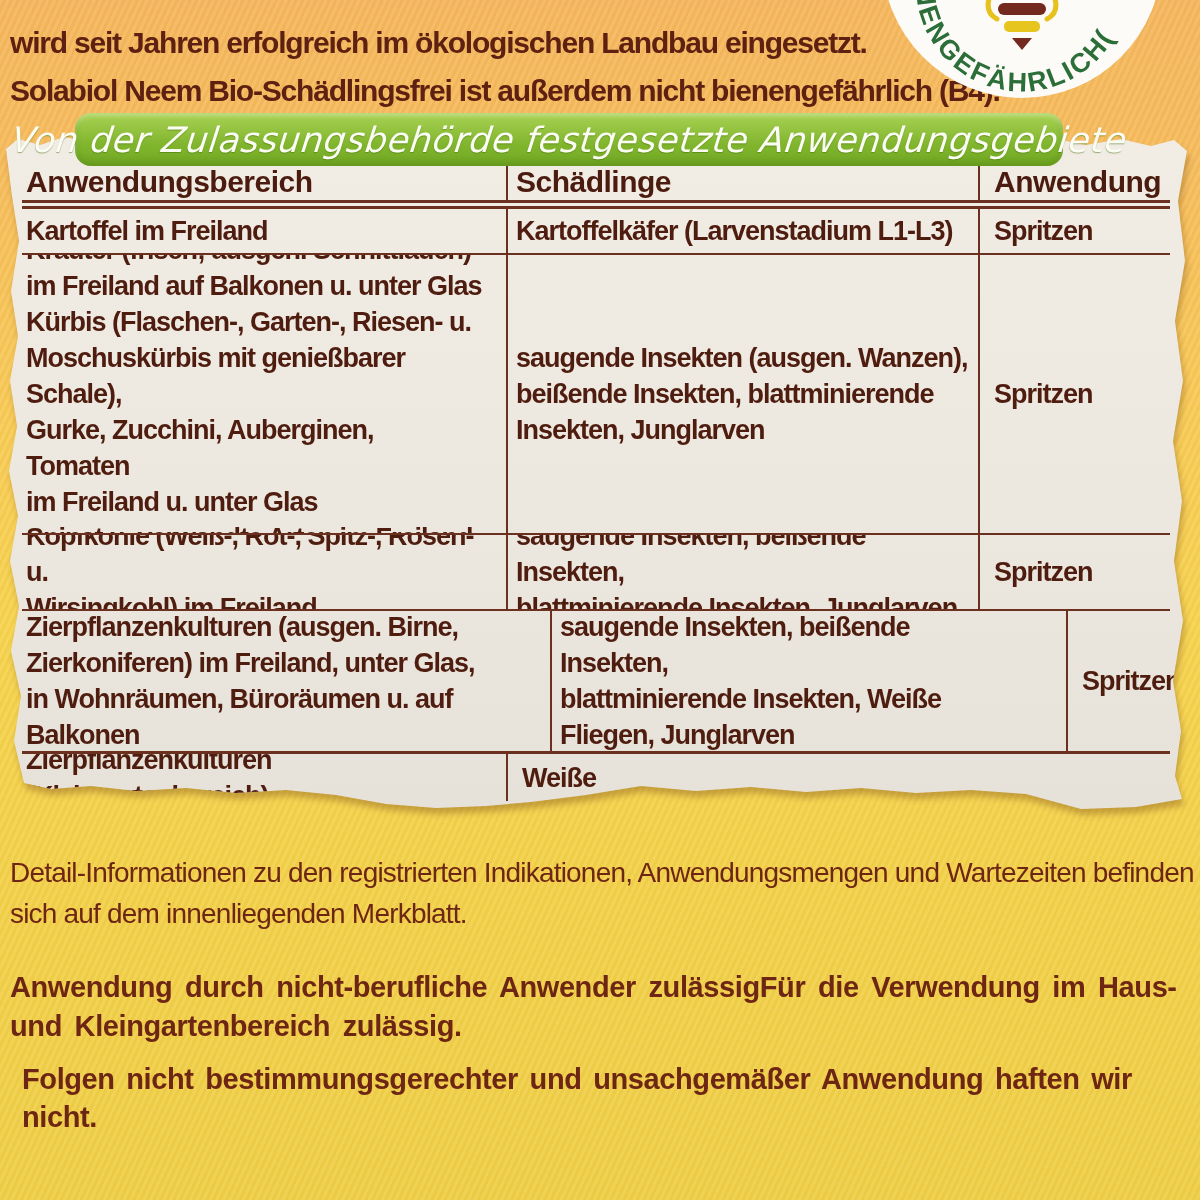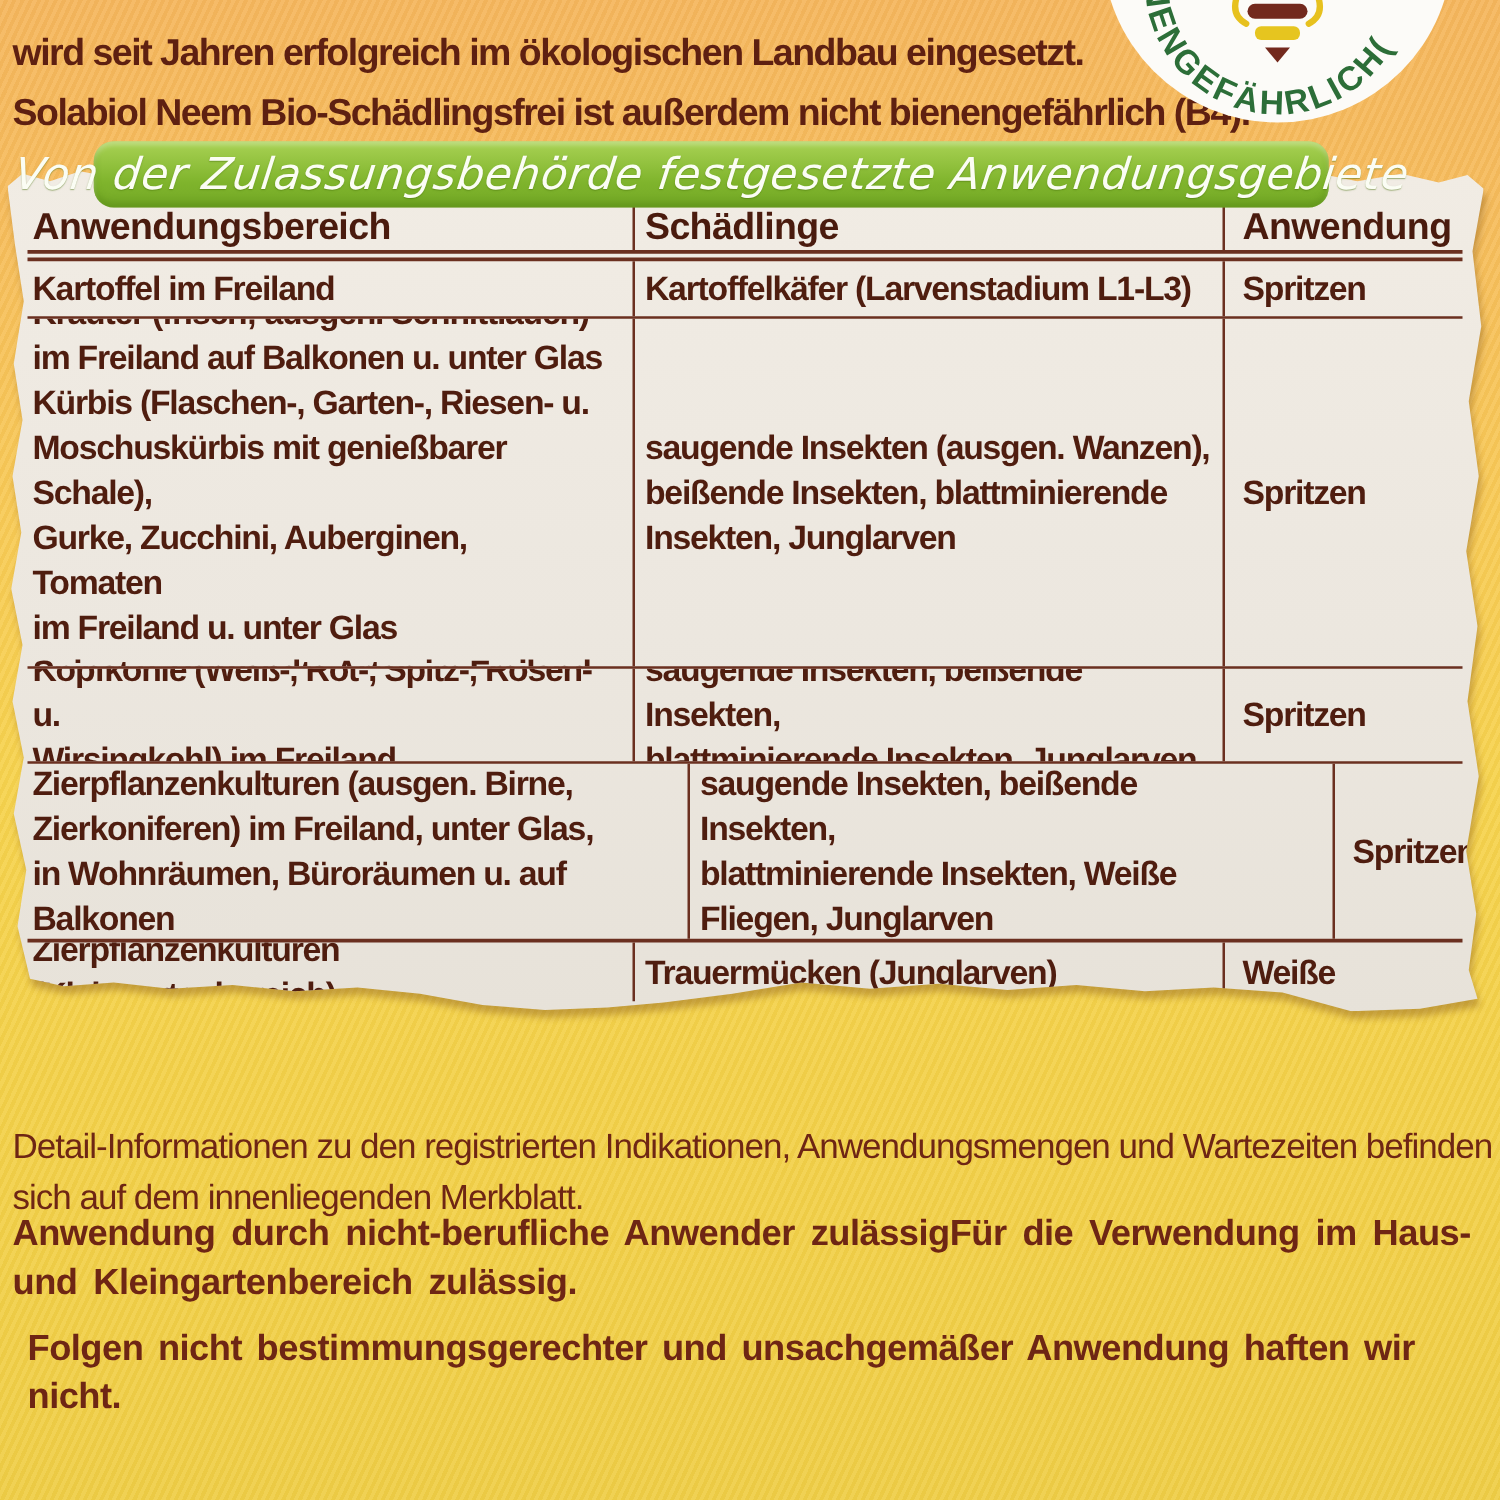--- a/index.html
+++ b/index.html
@@ -73,21 +73,21 @@
   }
   .c1{padding:2px 24px 2px 4px;}
   .c2{border-left:2px solid var(--line);padding:2px 4px 2px 8px;}
   .c3{border-left:2px solid var(--line);padding:2px 2px 2px 14px;}
   .th{font-size:30px;letter-spacing:-.5px;color:#4a1b0e;}
 
   .note{
     position:absolute;left:10px;z-index:2;width:1185px;
     color:var(--ink-bg);white-space:pre-line;
   }
-  .note-details{top:896px;font-size:28px;line-height:41px;font-weight:normal;letter-spacing:-.8px;}
+  .note-details{top:852px;font-size:28px;line-height:41px;font-weight:normal;letter-spacing:-.8px;}
   .note-usage{top:968px;font-size:29px;line-height:39px;font-weight:bold;letter-spacing:-.4px;word-spacing:5px;}
   .note-liability{top:1060px;font-size:29px;line-height:38px;font-weight:bold;letter-spacing:-.4px;word-spacing:4px;margin-left:12px;}
 </style>
 </head>
 <body>
 
 <div class="intro">wird seit Jahren erfolgreich im ökologischen Landbau eingesetzt.
 Solabiol Neem Bio-Schädlingsfrei ist außerdem nicht bienengefährlich (B4).</div>
 
 <div class="paper-wrap">
@@ -128,21 +128,20 @@
 Zierkoniferen) im Freiland, unter Glas,
 in Wohnräumen, Büroräumen u. auf
 Balkonen</div>
         <div class="cell c2">saugende Insekten, beißende Insekten,
 blattminierende Insekten, Weiße
 Fliegen, Junglarven</div>
         <div class="cell c3">Spritzen</div>
       </div>
       <div class="trow r5">
         <div class="cell c1">Zierpflanzenkulturen (Kleingartenbereich)</div>
-        <div class="cell c2">Trauermücken (Junglarven)</div>
         <div class="cell c3">Weiße</div>
       </div>
     </div>
   </div>
 </div>
 
 <div class="banner">
   <span class="script">Von der Zulassungsbehörde festgesetzte Anwendungsgebiete</span>
 </div>
 

